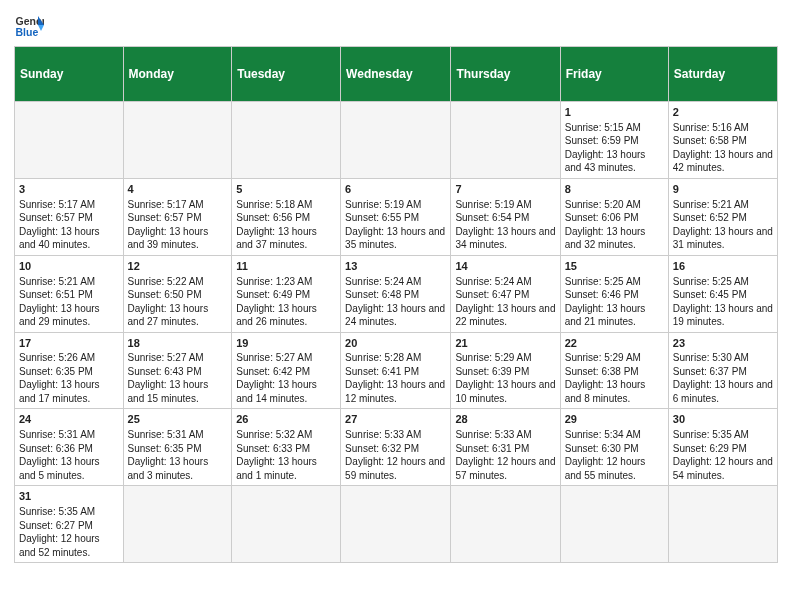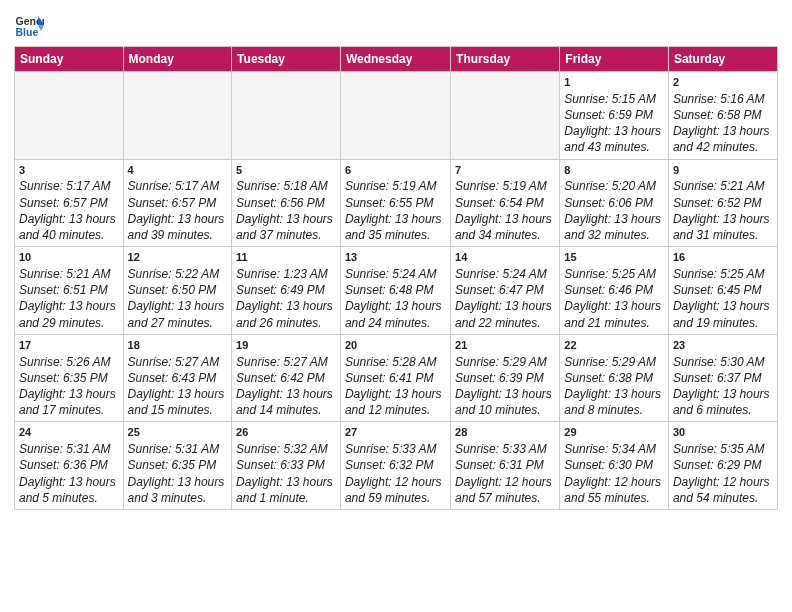--- a/index.html
+++ b/index.html
@@ -43,26 +43,26 @@
     .location-title {
       font-size: 14px;
       color: #444;
     }
     .calendar {
       width: 100%;
       border-collapse: collapse;
       font-size: 10.5px;
     }
     .calendar thead tr th {
-      background: #be185d;
+      background: #15803d;
       color: #fff;
       font-weight: bold;
       font-size: 12px;
       text-align: left;
-      padding: 5px 5px;
+      padding: 20px 5px;
       border: 1px solid #ccc;
     }
     .calendar tbody tr td {
       border: 1px solid #ccc;
       vertical-align: top;
       padding: 3px 4px;
       width: 113px;
       min-height: 70px;
       height: 74px;
       background: #fff;
@@ -73,24 +73,23 @@
     .calendar tbody tr td.empty {
       background: #f5f5f5;
     }
     .cell-day {
       font-weight: bold;
       font-size: 11px;
       margin-bottom: 1px;
       display: block;
     }
     .cell-info {
-      font-size: 12px;
+      font-size: 10px;
       color: #222;
       line-height: 1.35;
-      font-style: italic;
     }
     .last-row td {
       height: 60px;
     }
   </style>
 </head>
 <body>
 
 <div class="page">
   <div class="header-area">
@@ -309,15 +308,29 @@
 Sunset: 6:30 PM
 Daylight: 12 hours and 55 minutes.</div>
           </td>
           <td>
             <span class="cell-day">30</span>
             <div class="cell-info">Sunrise: 5:35 AM
 Sunset: 6:29 PM
 Daylight: 12 hours and 54 minutes.</div>
           </td>
         </tr>
+        <tr class="last-row">
+          <td>
+            <span class="cell-day">31</span>
+            <div class="cell-info">Sunrise: 5:35 AM
+Sunset: 6:27 PM
+Daylight: 12 hours and 52 minutes.</div>
+          </td>
+          <td class="empty"></td>
+          <td class="empty"></td>
+          <td class="empty"></td>
+          <td class="empty"></td>
+          <td class="empty"></td>
+          <td class="empty"></td>
+        </tr>
       </tbody>
   </table>
 </div>
 
 </body></html>

